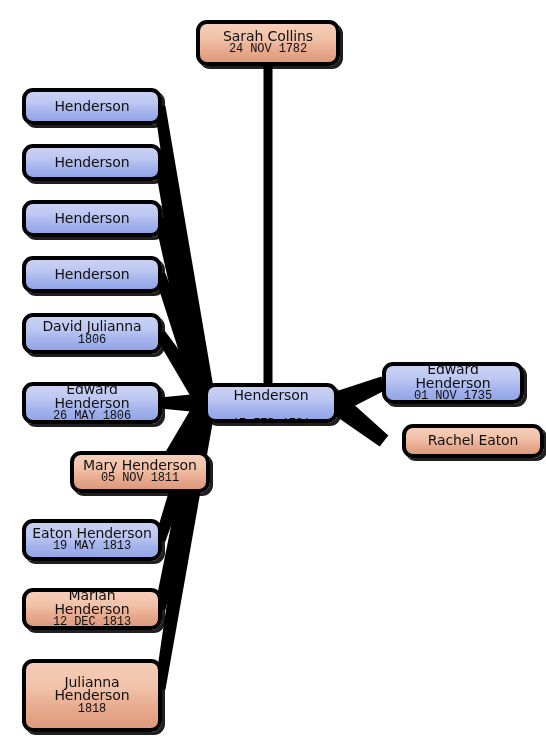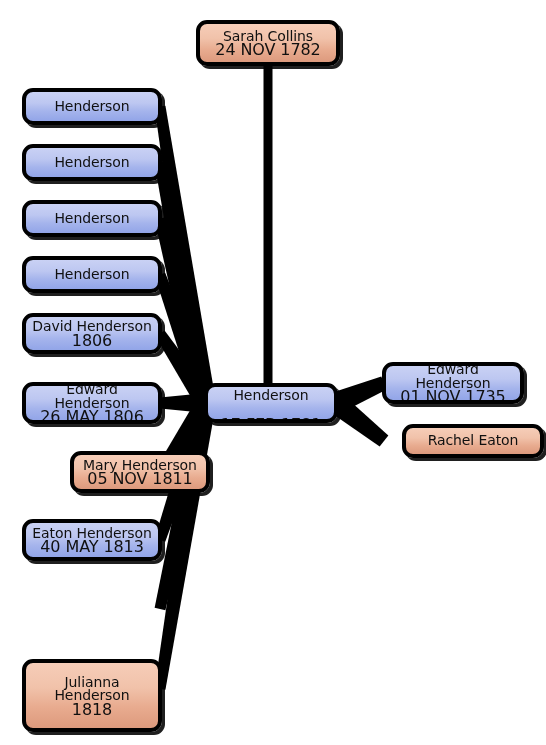--- a/index.html
+++ b/index.html
@@ -30,22 +30,23 @@
     background:linear-gradient(to bottom,#c9d1f4 0%,#bdc7f1 38%,#a5b4ec 66%,#92a5e8 100%);
   }
   .node.female{
     background:linear-gradient(to bottom,#f6cdb8 0%,#f1c2aa 38%,#e8ab8f 68%,#dd9a7d 100%);
   }
   .nm{
     font-size:14px;font-weight:normal;line-height:13.5px;letter-spacing:-0.1px;
     padding:0 5px;
   }
   .dt{
-    font-size:16px;font-weight:normal;line-height:13px;letter-spacing:-0.1px;
+    font-size:12px;font-weight:normal;line-height:13px;letter-spacing:-0.1px;
     padding:0 5px;
+    font-family:Liberation Mono, monospace;
   }
 </style>
 </head>
 <body>
 
 <div id="stage">
 
   <svg id="links" viewBox="0 0 546 745" width="546" height="745" xmlns="http://www.w3.org/2000/svg" shape-rendering="geometricPrecision">
     <g id="link-group" fill="#000000" stroke="none">
         <polygon points="263.5,64 272.5,64 272.5,385 263.5,385"></polygon>
@@ -94,33 +95,37 @@
   </div>
   <div class="node male" id="child-2" style="left:22px;top:200px;width:140px;height:37px;">
     <div class="nm">Henderson</div>
 
   </div>
   <div class="node male" id="child-3" style="left:22px;top:256px;width:140px;height:37px;">
     <div class="nm">Henderson</div>
 
   </div>
   <div class="node male" id="child-4" style="left:22px;top:313px;width:140px;height:41px;">
-    <div class="nm">David Henderson</div>
+    <div class="nm">David Julianna</div>
     <div class="dt">1806</div>
   </div>
   <div class="node male" id="child-5" style="left:22px;top:382px;width:140px;height:42px;">
     <div class="nm">Edward Henderson</div>
     <div class="dt">26 MAY 1806</div>
   </div>
   <div class="node female" id="child-6" style="left:22px;top:451px;width:140px;height:42px;margin-left:48px;">
     <div class="nm">Mary Henderson</div>
     <div class="dt">05 NOV 1811</div>
   </div>
   <div class="node male" id="child-7" style="left:22px;top:519px;width:140px;height:42px;">
     <div class="nm">Eaton Henderson</div>
-    <div class="dt">40 MAY 1813</div>
+    <div class="dt">19 MAY 1813</div>
+  </div>
+  <div class="node female" id="child-8" style="left:22px;top:588px;width:140px;height:42px;">
+    <div class="nm">Mariah Henderson</div>
+    <div class="dt">12 DEC 1813</div>
   </div>
   <div class="node female" id="child-9" style="left:22px;top:659px;width:140px;height:73px;">
     <div class="nm">Julianna Henderson</div>
     <div class="dt">1818</div>
   </div>
 
 </div>
 
 </body></html>

